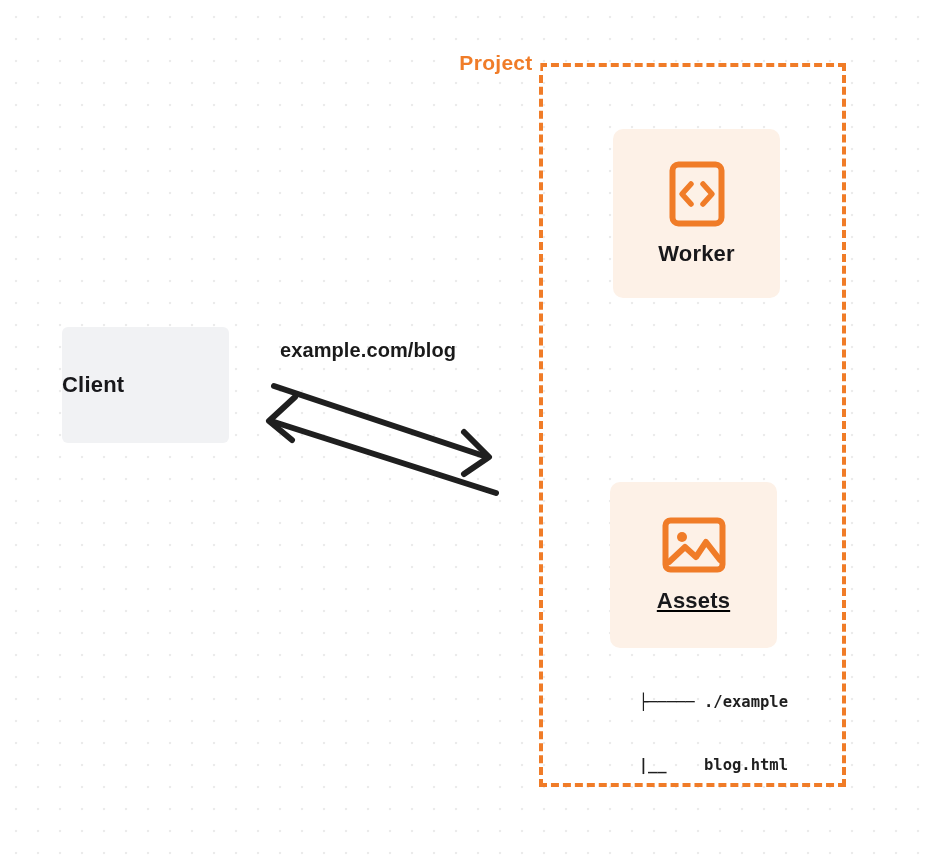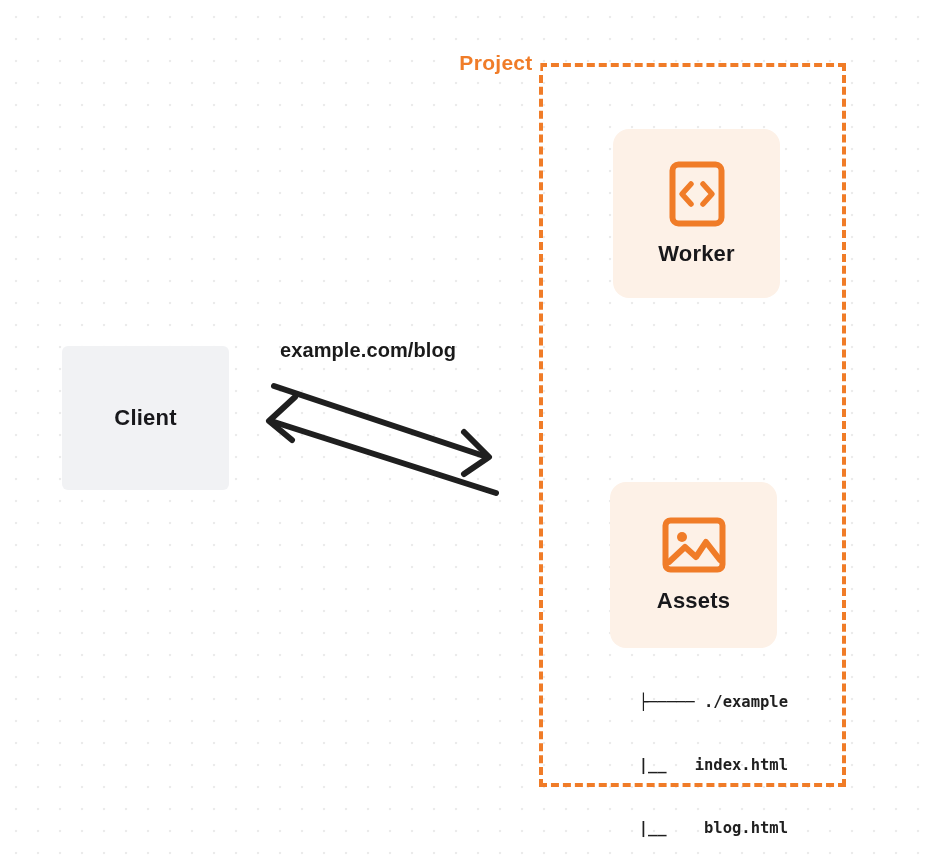--- a/index.html
+++ b/index.html
@@ -22,28 +22,28 @@
     background-color: #ffffff;
     background-image: radial-gradient(circle, #ebebeb 1.25px, rgba(255,255,255,0) 1.6px);
     background-size: 22px 22px;
     background-position: 5px 6px;
   }
 
   
   .client-node {
     position: absolute;
     left: 62px;
-    top: 346px;
+    top: 327px;
     width: 167px;
-    height: 144px;
+    height: 116px;
     background: #f1f2f4;
     border-radius: 6px;
     display: flex;
     align-items: center;
-    justify-content: center;
+    justify-content: flex-start;
   }
   .client-label {
     font-size: 22px;
     font-weight: 700;
     color: #18181b;
     letter-spacing: 0.2px;
   }
 
   
   .project-group {
@@ -69,38 +69,39 @@
     letter-spacing: 0.3px;
     white-space: nowrap;
     z-index: 3;
     margin-left: 27px;
   }
 
   
   .card {
     position: absolute;
     background: #fdf1e7;
-    border-radius: 16px;
+    border-radius: 10px;
     display: flex;
     flex-direction: column;
     align-items: center;
     justify-content: center;
     z-index: 2;
   }
   .card-worker {
     left: 613px;
     top: 129px;
     width: 167px;
     height: 169px;
   }
   .card-assets {
     left: 610px;
     top: 482px;
     width: 167px;
     height: 166px;
+    text-decoration: underline;
   }
   .card-icon {
     display: block;
     margin-bottom: 14px;
   }
   .card-label {
     font-size: 22px;
     font-weight: 700;
     color: #18181b;
     letter-spacing: 0.2px;
@@ -186,18 +187,17 @@
     <svg class="card-icon" width="64" height="58" viewBox="0 0 64 58" aria-hidden="true">
       <rect x="3.5" y="4.5" width="57" height="49" rx="5" ry="5" fill="none" stroke="#f07c28" stroke-width="6"></rect>
       <circle cx="20" cy="21" r="5" fill="#f07c28"></circle>
       <polyline points="7,46 23,31 34,41 44,26 58,44" fill="none" stroke="#f07c28" stroke-width="6" stroke-linecap="round" stroke-linejoin="round"></polyline>
     </svg>
     <span class="card-label">Assets</span>
   </div>
 
   <div class="file-tree">
     <div>├───── ./example</div>
-    <div>      |__   index.html</div>
     <div>      |__    blog.html</div>
     
   </div>
 
 </div>
 
 </body></html>

